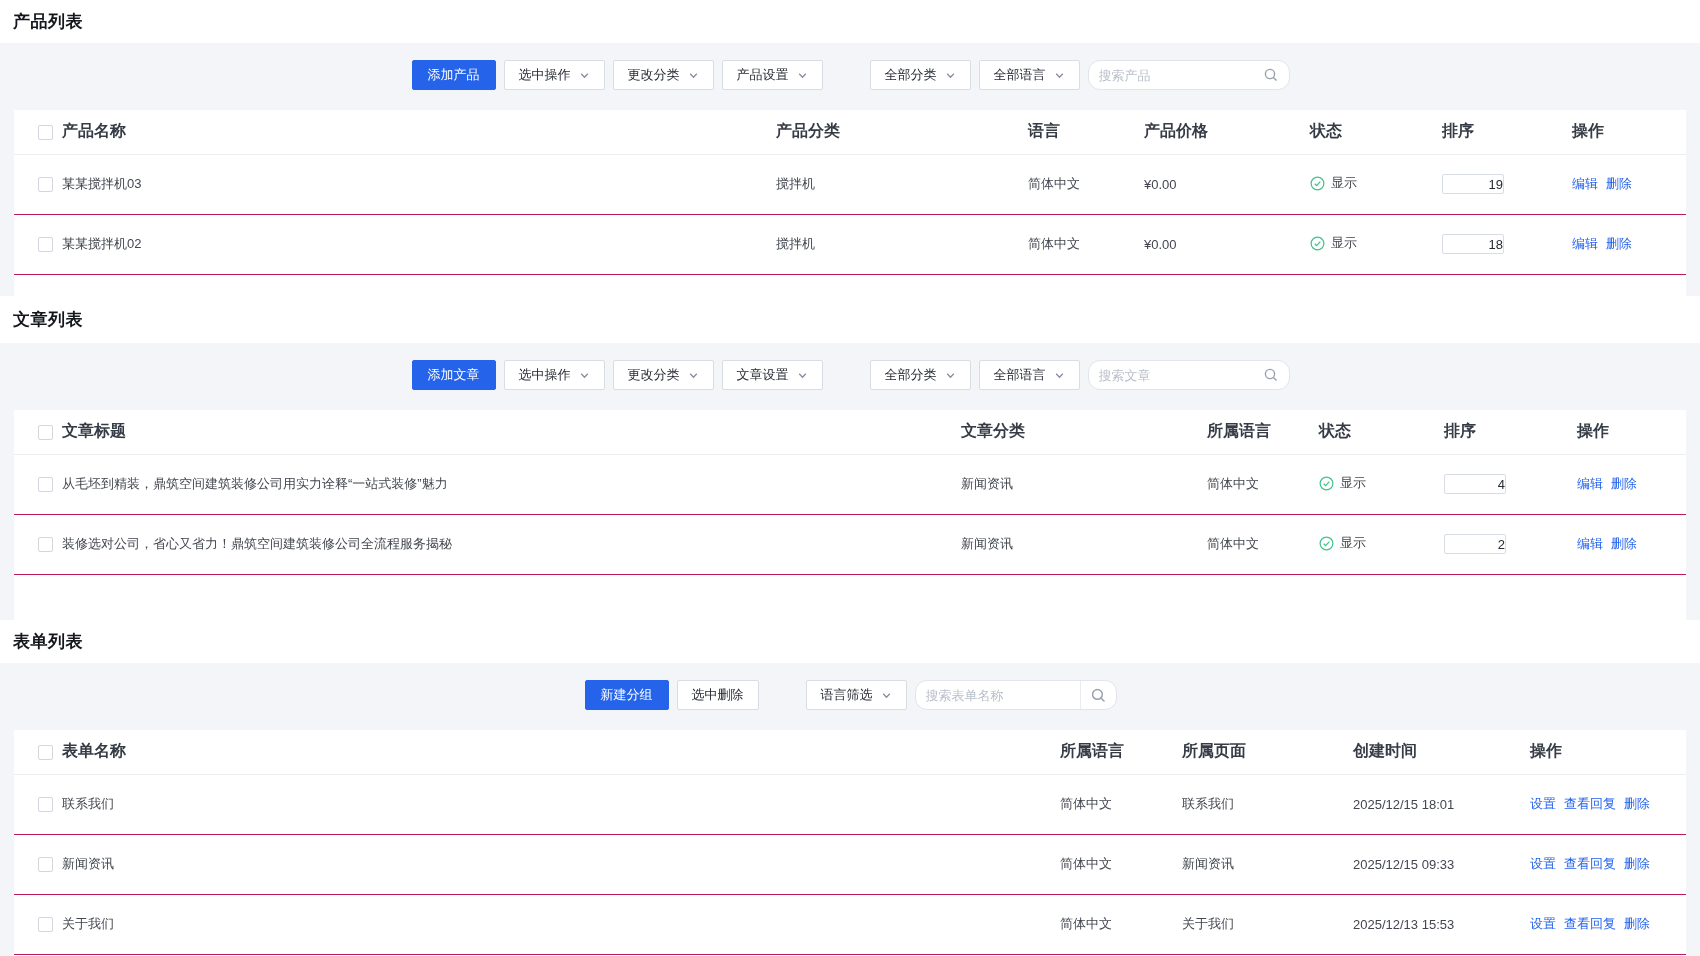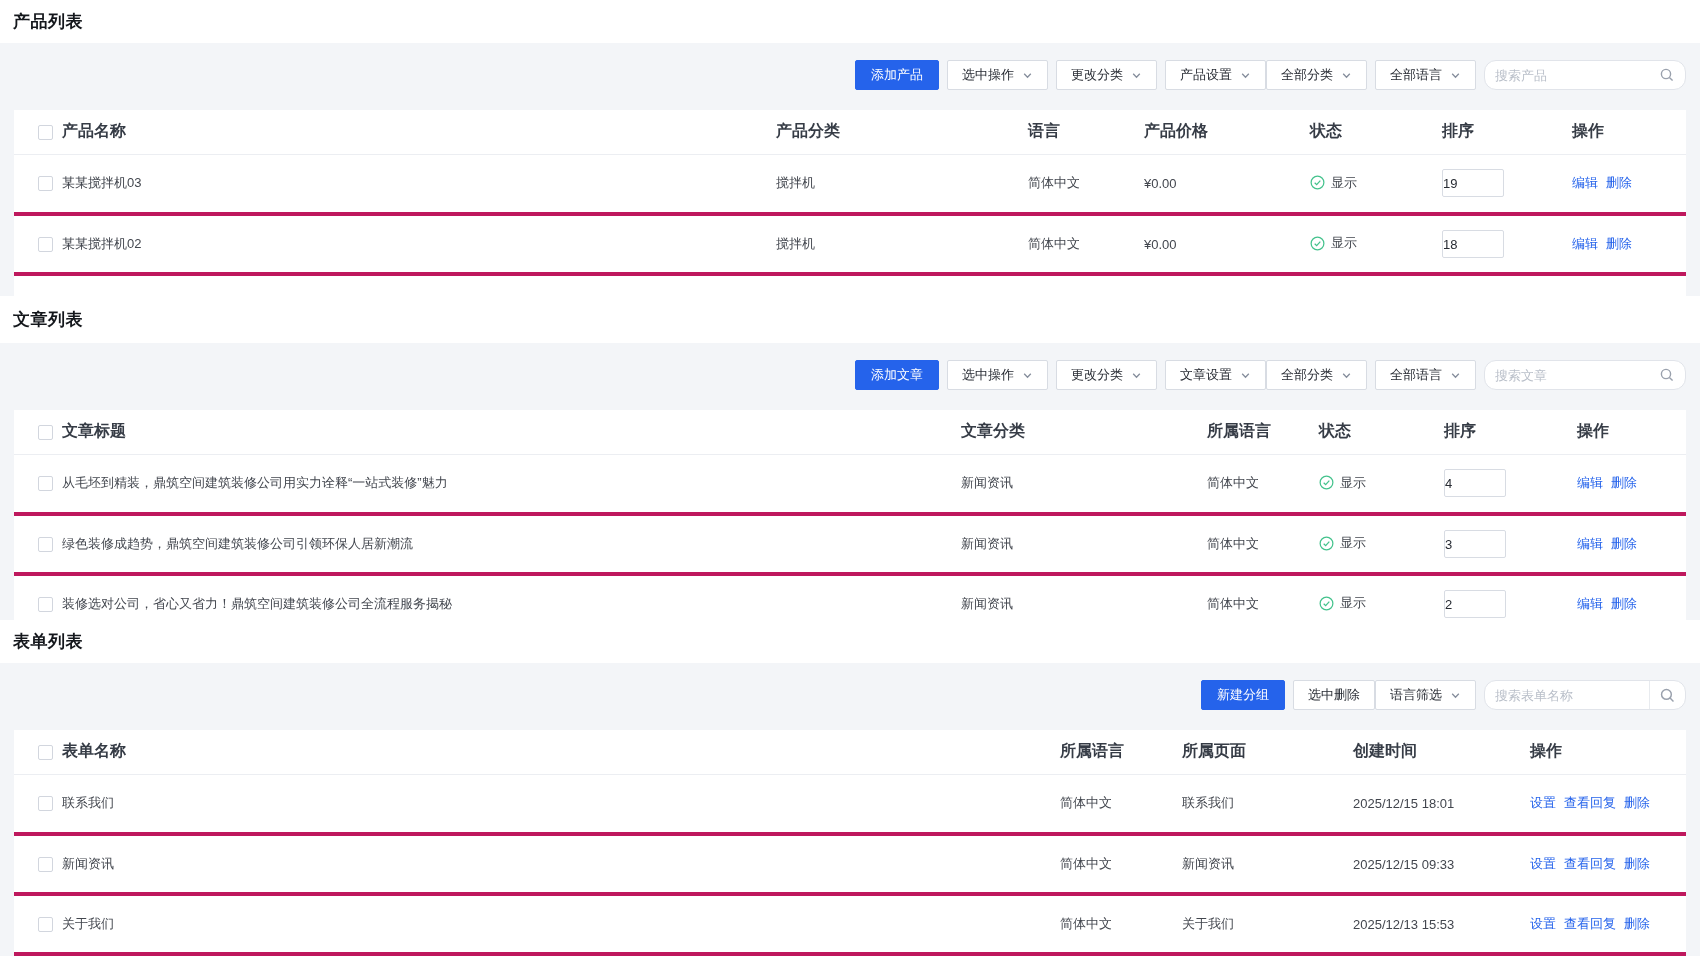--- a/index.html
+++ b/index.html
@@ -2,49 +2,49 @@
 <html><head>
 <meta charset="utf-8">
 <style>
   * { box-sizing: border-box; margin: 0; padding: 0; }
   html,body { width:1700px; height:956px; overflow:hidden; background:#fff;
     font-family:"Liberation Sans","DejaVu Sans",sans-serif; }
   .title-band { display:flex; align-items:center; padding-left:13px; background:#fff; }
   .tb1 { height:43px; } .tb2 { height:47px; } .tb3 { height:43px; }
   .title-band h2 { font-size:17px; font-weight:700; color:#14171c; letter-spacing:.5px; }
   .band { background:#f3f5f8; }
-  .toolbar { height:67px; display:flex; justify-content:flex-end; align-items:flex-start;
-    padding:17px 14px 0 15px; }
+  .toolbar { height:67px; display:flex; justify-content:center; align-items:flex-start;
+    padding:17px 14px 0 15px;gap:47px; }
   .tgroup { display:flex; gap:8px; }
   .btn { display:inline-flex; align-items:center; justify-content:center; gap:8px;
     height:30px; padding:0 14px; background:#fff; border:1px solid #d8dce3; border-radius:2px;
     font-size:13px; color:#272b33; cursor:pointer; white-space:nowrap; }
   .btn-primary { background:#2563eb; border-color:#2563eb; color:#fff; padding:0 15px; }
   .chev { display:inline-flex; }
   .search { display:flex; align-items:center; width:202px; height:30px; background:#fff;
     border:1px solid #e1e4ea; border-radius:12px; overflow:hidden; }
   .search input { flex:1; min-width:0; border:0; outline:0; padding:0 10px; font-size:13px;
     color:#333; background:transparent; font-family:inherit; }
   .search input::placeholder { color:#b9bfc9; }
   .search .search-btn { width:36px; height:100%; display:flex; align-items:center;
     justify-content:center; background:transparent; border:0; cursor:pointer; }
   .sec3 .search .search-btn { border-left:1px solid #e8ebef; }
   .table-wrap { margin:0 14px; background:#fff; overflow:hidden; }
   .tw1 { height:186px; } .tw2 { height:210px; } .tw3 { height:226px; }
   table { width:100%; border-collapse:collapse; table-layout:fixed; }
   th { height:44px; font-size:16px; font-weight:700; color:#363c46; text-align:left;
     padding:0; white-space:nowrap; border-bottom:1px solid #eceef2; }
   td { height:60px; font-size:13px; color:#42464e; text-align:left; padding:0;
-    white-space:nowrap; overflow:hidden; border-bottom:4px solid #be185d; }
+    white-space:nowrap; overflow:hidden; border-bottom:1px solid #be185d; }
   th:first-child, td:first-child { padding-left:24px; }
   .checkbox { display:inline-block; width:15px; height:15px; border:1px solid #d2d6de;
     border-radius:2px; background:#fff; vertical-align:middle; cursor:pointer; }
   .status { display:inline-flex; align-items:center; gap:6px; }
-  .sort-input { width:62px; height:28px; border:1px solid #d8dce3; border-radius:2px;
-    text-align:left; font-size:13px; color:#272b33; outline:none; background:#fff;
+  .sort-input { width:62px; height:20px; border:1px solid #d8dce3; border-radius:2px;
+    text-align:right; font-size:13px; color:#272b33; outline:none; background:#fff;
     font-family:inherit; }
   a.op { color:#2563eb; text-decoration:none; margin-right:8px; cursor:pointer;text-align:right; }
 </style>
 </head>
 <body>
 
 <section class="sec1">
   <div class="title-band tb1">
     <h2>产品列表</h2>
   </div>
@@ -262,35 +262,20 @@
                     <circle cx="8" cy="8" r="6.8" fill="none" stroke="#43c28c" stroke-width="1.3"></circle>
                     <path d="M5 8.3 L7.1 10.3 L11 5.9" fill="none" stroke="#43c28c" stroke-width="1.3"></path>
                   </svg>
                   <span>显示</span>
                 </span></td>
             <td><input class="sort-input" value="4" style=""></td>
             <td><a class="op">编辑</a><a class="op">删除</a></td>
           </tr>
           <tr>
             <td><span class="checkbox"></span></td>
-            <td>绿色装修成趋势，鼎筑空间建筑装修公司引领环保人居新潮流</td>
-            <td>新闻资讯</td>
-            <td>简体中文</td>
-            <td><span class="status">
-                  <svg width="15" height="15" viewBox="0 0 16 16">
-                    <circle cx="8" cy="8" r="6.8" fill="none" stroke="#43c28c" stroke-width="1.3"></circle>
-                    <path d="M5 8.3 L7.1 10.3 L11 5.9" fill="none" stroke="#43c28c" stroke-width="1.3"></path>
-                  </svg>
-                  <span>显示</span>
-                </span></td>
-            <td><input class="sort-input" value="3" style=""></td>
-            <td><a class="op">编辑</a><a class="op">删除</a></td>
-          </tr>
-          <tr>
-            <td><span class="checkbox"></span></td>
             <td>装修选对公司，省心又省力！鼎筑空间建筑装修公司全流程服务揭秘</td>
             <td>新闻资讯</td>
             <td>简体中文</td>
             <td><span class="status">
                   <svg width="15" height="15" viewBox="0 0 16 16">
                     <circle cx="8" cy="8" r="6.8" fill="none" stroke="#43c28c" stroke-width="1.3"></circle>
                     <path d="M5 8.3 L7.1 10.3 L11 5.9" fill="none" stroke="#43c28c" stroke-width="1.3"></path>
                   </svg>
                   <span>显示</span>
                 </span></td>

